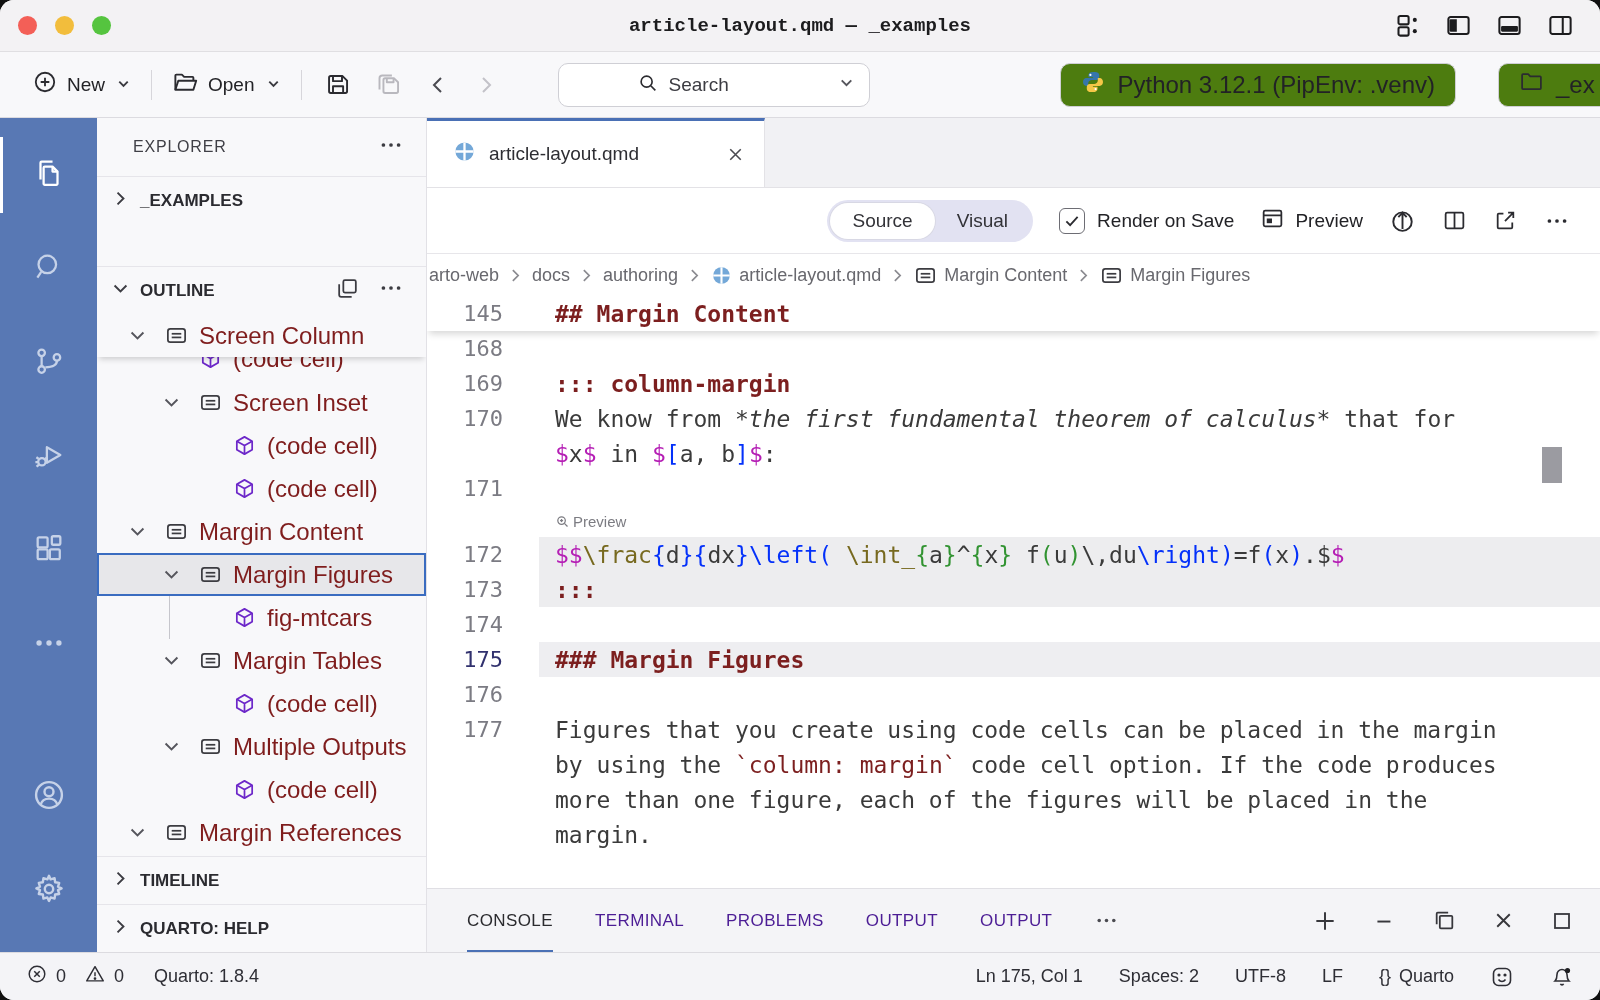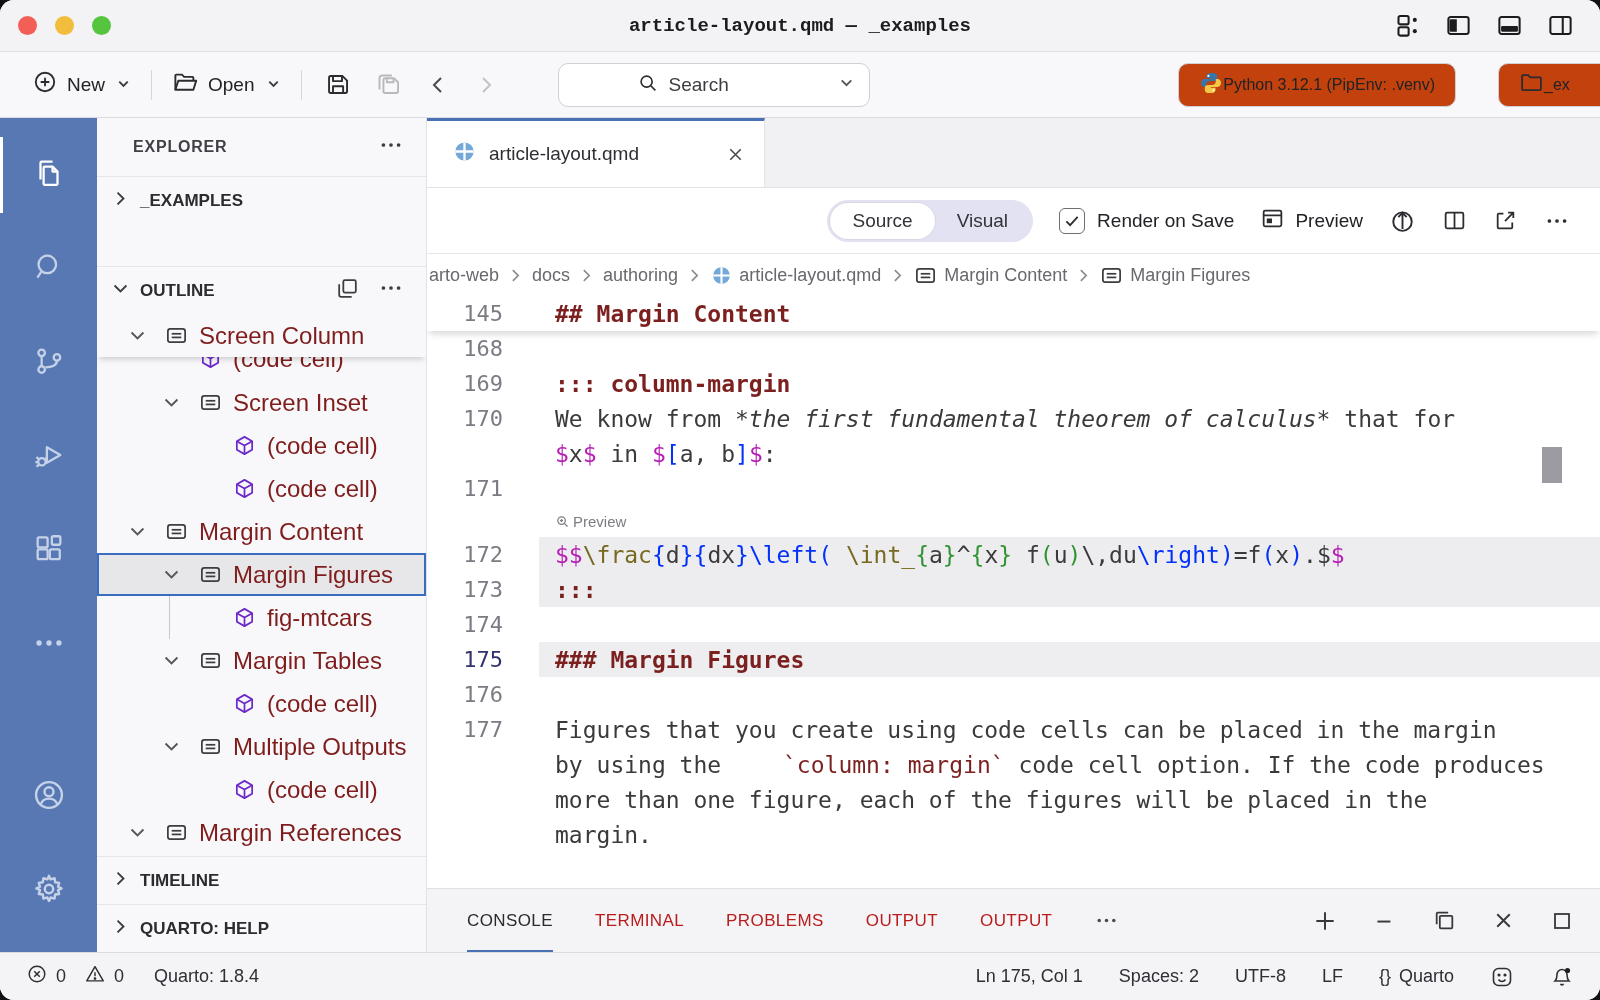--- a/index.html
+++ b/index.html
@@ -20,35 +20,35 @@
   .win-controls .wicon{width:27px;height:27px;display:flex;align-items:center;justify-content:center;cursor:pointer;}
   
   .toolbar{height:66px;background:#f8f8fa;border-bottom:1px solid #dcdbe0;display:flex;align-items:center;padding:0 0 0 22px;flex:none;}
   .tbtn{display:flex;align-items:center;gap:9px;font-size:19px;color:#222226;padding:6px 10px;border-radius:8px;cursor:pointer;white-space:nowrap;}
   .tsep{width:1px;height:30px;background:#d7d6db;margin:0 10px;}
   .ticon-only{padding:6px 12px;}
   .chev-sm{margin-left:2px;}
   .searchbox{margin-left:48px;width:312px;height:44px;border:1px solid #cfcfd5;border-radius:10px;background:#fff;display:flex;align-items:center;padding:0 14px 0 0;cursor:text;}
   .searchbox .mag{margin-left:78px;}
   .searchbox .stext{font-size:19px;color:#3c3c42;margin-left:10px;flex:1;}
-  .pill-btn{height:44px;border:1px solid #cfcfd5;border-radius:10px;background:#c2410c;display:flex;align-items:center;padding:0 20px;font-size:16px;color:#222226;cursor:pointer;white-space:nowrap;}
+  .pill-btn{height:44px;border:1px solid #cfcfd5;border-radius:10px;background:#4d7c0f;display:flex;align-items:center;gap:12px;padding:0 20px;font-size:24px;color:#222226;cursor:pointer;white-space:nowrap;}
   .interp{margin-left:auto;}
   .wsbtn{margin-left:42px;margin-right:-78px;min-width:180px;}
   
   .main{flex:1;display:flex;min-height:0;}
   .activitybar{width:97px;background:#5878b4;display:flex;flex-direction:column;align-items:center;padding-top:10px;flex:none;}
   .acell{width:97px;height:94px;display:flex;align-items:center;justify-content:center;position:relative;cursor:pointer;}
   .acell.active::before{content:"";position:absolute;left:0;top:9px;bottom:9px;width:3px;background:#fff;}
   .acell svg{opacity:.82;}
   .acell.active svg{opacity:1;}
   .abottom{margin-top:auto;padding-bottom:14px;display:flex;flex-direction:column;align-items:center;}
   
   .sidebar{width:330px;background:#f8f8fa;border-right:1px solid #e2e1e6;display:flex;flex-direction:column;flex:none;min-height:0;}
   .sb-header{height:58px;display:flex;align-items:center;padding:0 22px 0 36px;flex:none;}
-  .sb-title{font-size:16px;letter-spacing:.8px;color:#3f3f46;font-weight:bold;}
+  .sb-title{font-size:16px;letter-spacing:.8px;color:#3f3f46;}
   .sb-actions{margin-left:auto;display:flex;gap:16px;align-items:center;}
   .srow{height:48px;display:flex;align-items:center;gap:10px;padding:0 22px 0 14px;font-size:17px;font-weight:700;color:#2b2b30;border-top:1px solid #e6e5ea;cursor:pointer;flex:none;}
   .srow.outline-h{border-bottom:none;margin-top:42px;}
   .srow .sb-actions{gap:18px;}
   .tree{flex:1;min-height:0;overflow:hidden;}
   .trow{height:43px;display:flex;align-items:center;font-size:24px;color:#7f1d1d;cursor:pointer;position:relative;white-space:nowrap;}
   .trow .chevslot{width:37px;display:flex;align-items:center;justify-content:flex-start;flex:none;}
   .trow .ticon{width:32px;display:flex;align-items:center;flex:none;}
   .trow .tlabel{margin-left:2px;}
   .trow.selected{background:#e7e7ea;outline:2px solid #3a6cc0;outline-offset:-2px;}
@@ -81,25 +81,25 @@
   .crow.cur .cline{background:#eeeef1;}
   .crow.sticky{background:#fff;box-shadow:0 5px 7px -2px rgba(0,0,0,.16);position:relative;z-index:2;}
   .lens{font-family:"Liberation Sans",sans-serif;font-size:15px;color:#7c7c82;display:flex;align-items:center;gap:3px;cursor:pointer;}
   .tk-h{color:#7c1f1f;font-weight:700;}
   .tk-t{color:#3a3a3a;}
   .tk-i{color:#3a3a3a;font-style:italic;}
   .tk-d{color:#b51fb5;}
   .tk-o{color:#77691f;}
   .tk-b{color:#0431fa;}
   .tk-g{color:#319331;}
-  .tk-cd{color:#7c1f1f;margin-left:48px;}
+  .tk-cd{color:#7c1f1f;}
   .vscroll{position:absolute;right:38px;top:151px;width:20px;height:36px;background:#9b9ba1;cursor:grab;}
   
   .panelbar{height:64px;background:#f4f4f7;border-top:1px solid #e0dfe4;display:flex;align-items:stretch;padding:0 26px 0 40px;flex:none;}
-  .ptab{display:flex;align-items:center;margin-right:42px;font-size:17px;letter-spacing:.4px;color:#b91c1c;cursor:pointer;border-bottom:2.5px solid transparent;padding-top:2px;}
+  .ptab{display:flex;align-items:center;margin-right:42px;font-size:17px;letter-spacing:.4px;color:#4c1d95;cursor:pointer;border-bottom:2.5px solid transparent;padding-top:2px;}
   .ptab.on{color:#2a2a2e;border-bottom-color:#4a70b5;}
   .pmore{display:flex;align-items:center;cursor:pointer;margin-right:20px;}
   .pactions{margin-left:auto;display:flex;align-items:center;gap:34px;}
   .pactions .pic{cursor:pointer;display:flex;}
   
   .statusbar{height:48px;background:#f4f4f7;border-top:1px solid #dcdbe0;display:flex;align-items:center;padding:0 26px;font-size:18px;color:#2e2e35;flex:none;}
   .sitem{display:flex;align-items:center;gap:8px;margin-right:30px;cursor:pointer;white-space:nowrap;}
   .sright{margin-left:auto;display:flex;align-items:center;}
   .sright .sitem{margin-right:0;margin-left:36px;}
   .braces{font-size:18px;color:#2e2e35;}

